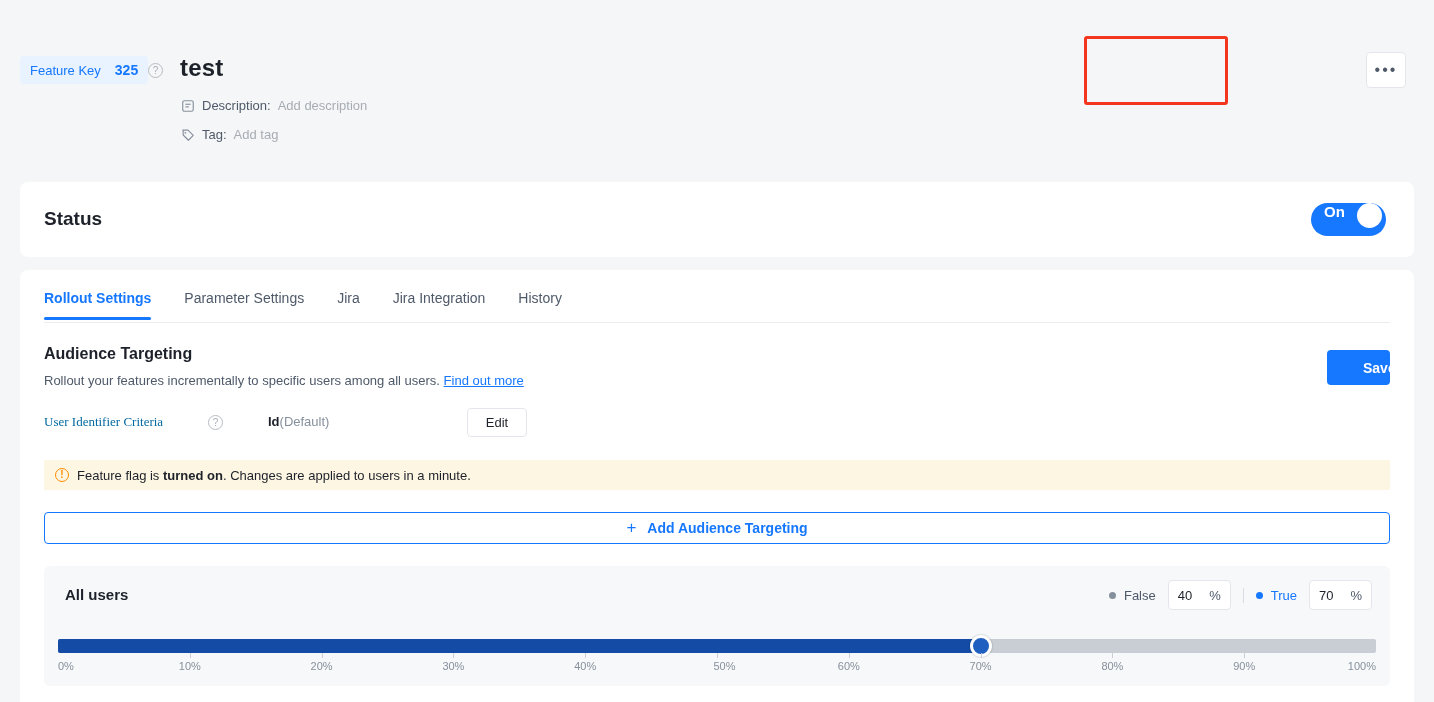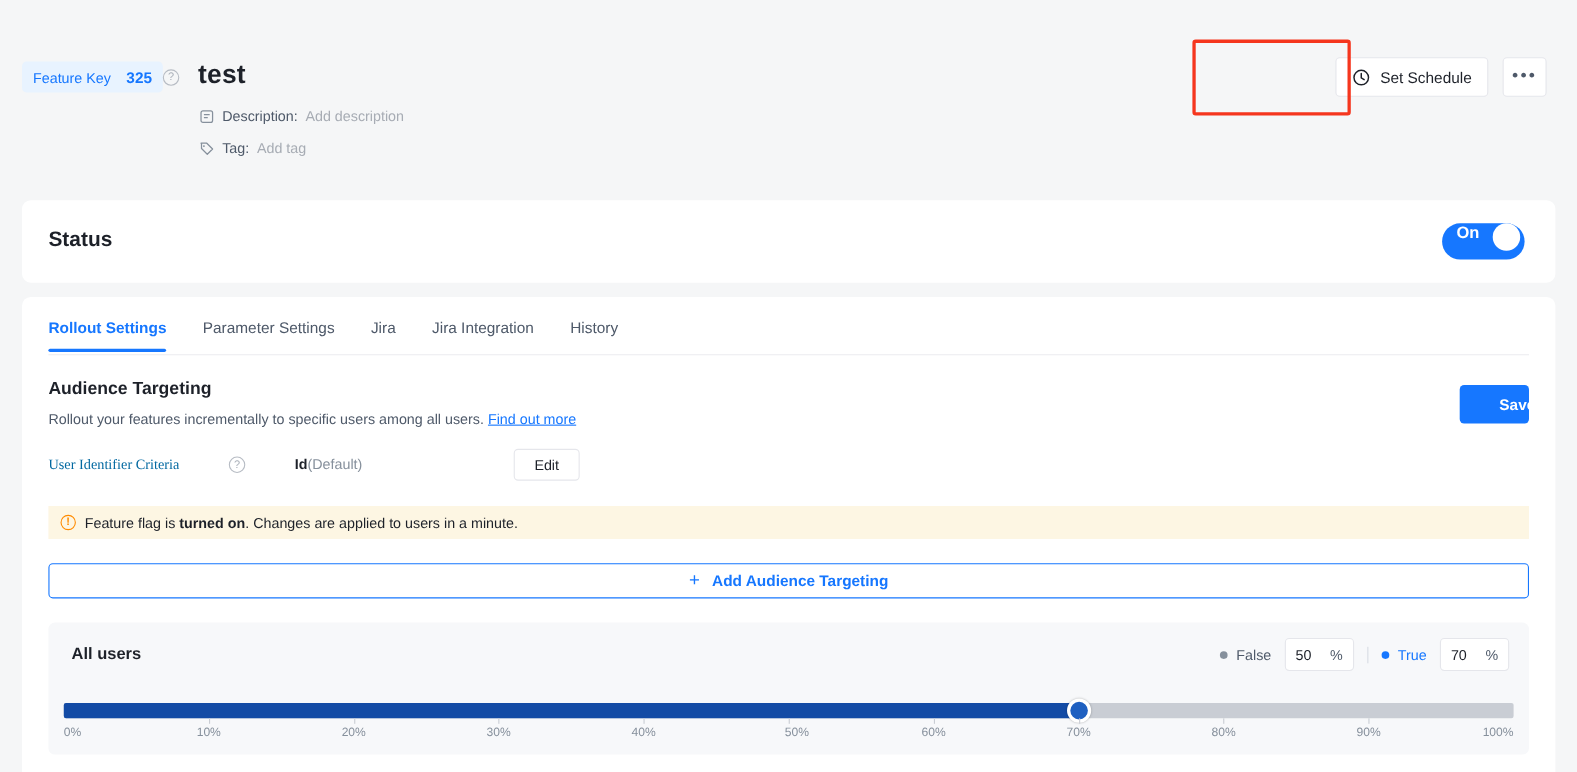--- a/index.html
+++ b/index.html
@@ -191,29 +191,20 @@
       <svg width="14" height="14" viewBox="0 0 16 16">
           <path d="M2 2.5h6l6 6-5.5 5.5-6-6V2.5z" fill="none" stroke="#86909c" stroke-width="1.3" stroke-linejoin="round"></path>
           <circle cx="5" cy="5.5" r="1" fill="#86909c"></circle>
         </svg>
     </span>
     <span>Tag:</span>
     <span class="meta-ph">Add tag</span>
   </div>
 
   <div class="hdr-actions">
-    <div class="hbtn">
-      <span class="ic">
-        <svg width="17" height="17" viewBox="0 0 18 18">
-            <circle cx="9" cy="9" r="7" fill="none" stroke="#1d2129" stroke-width="1.4"></circle>
-            <path d="M9 5v4.3l2.8 1.8" fill="none" stroke="#1d2129" stroke-width="1.4" stroke-linecap="round"></path>
-          </svg>
-      </span>
-      <span>Set Schedule</span>
-    </div>
     <div class="hbtn hbtn-dots">•••</div>
   </div>
 
   <div class="hl-box"></div>
 </div>
 
 <div class="card card-status">
   <div class="status-title">Status</div>
   <div class="toggle">
     <span class="toggle-label">On</span>
@@ -259,21 +250,21 @@
 
   <div class="au-panel">
     <div class="au-title">All users</div>
 
     <div class="au-right">
       <div class="leg">
         <span class="dot dot-false"></span>
         <span class="leg-false">False</span>
       </div>
       <div class="pct-box">
-        <span>50</span>
+        <span>40</span>
         <span class="pct-sym">%</span>
       </div>
       <span class="vsep"></span>
       <div class="leg">
         <span class="dot dot-true"></span>
         <span class="leg-true">True</span>
       </div>
       <div class="pct-box">
         <span>70</span>
         <span class="pct-sym">%</span>

